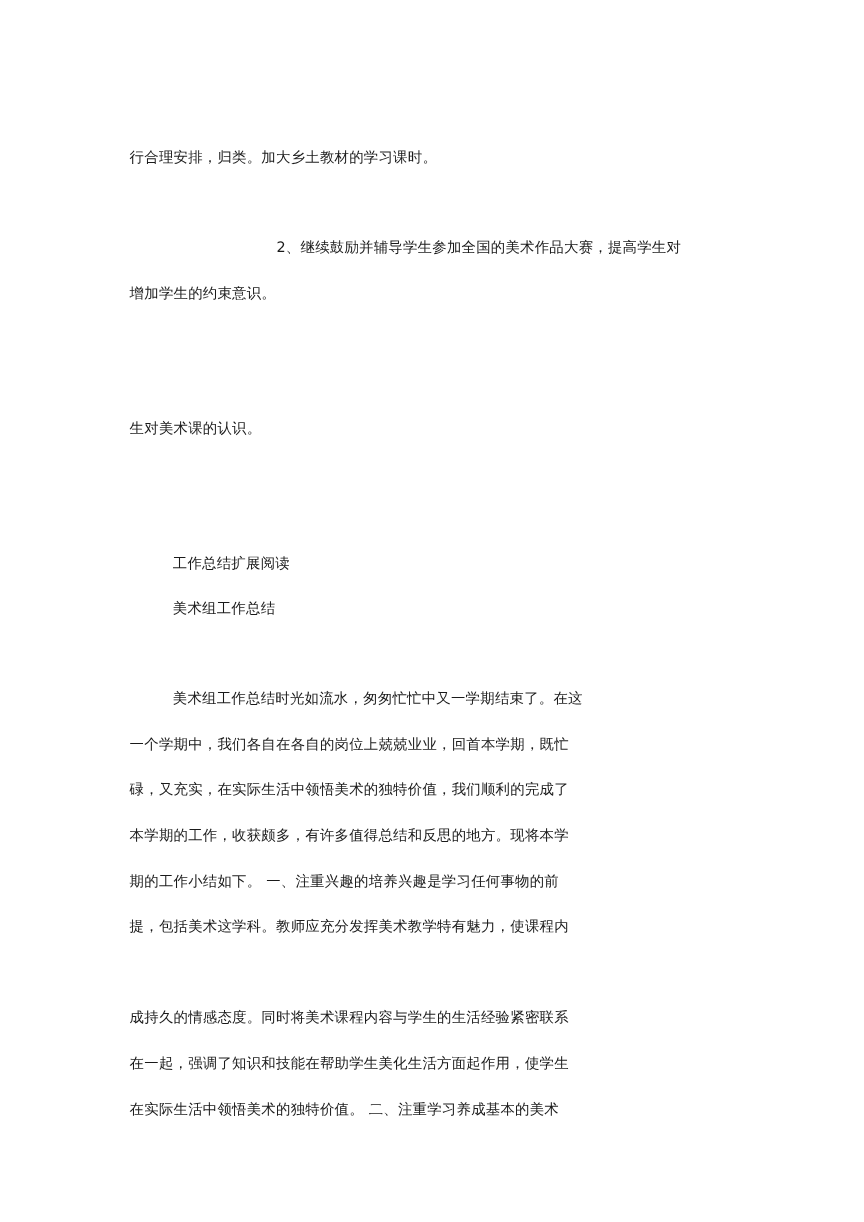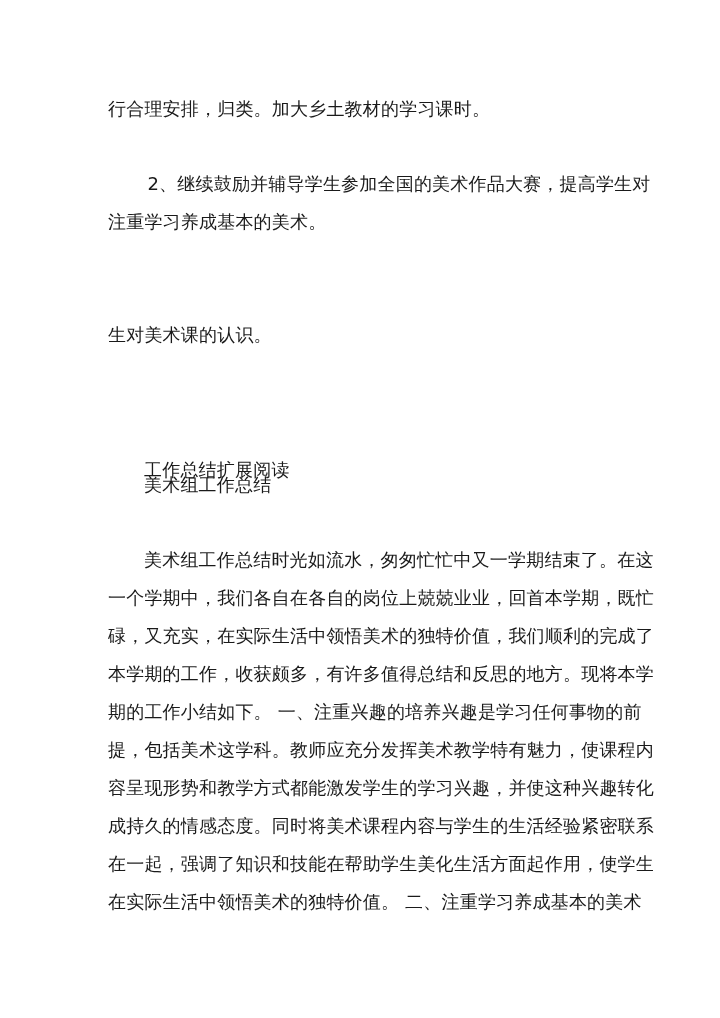--- a/index.html
+++ b/index.html
@@ -20,46 +20,46 @@
       left: 0;
       top: 0;
       width: 720px;
       height: 1018px;
       background: #ffffff;
     }
     .line {
       position: absolute;
       left: 108px;
       width: 510px;
-      font-size: 18px;
+      font-size: 12px;
       line-height: 24px;
       white-space: nowrap;
       letter-spacing: 0.2px;
+      margin-top: 22px;
     }
     .indent { left: 144px; }
   </style>
 </head>
 <body>
 
 <div class="page">
 
   <div class="line" style="top:97px;">行合理安排，归类。加大乡土教材的学习课时。</div>
 
   <div class="line indent" style="top:172px;text-align:center;">2、继续鼓励并辅导学生参加全国的美术作品大赛，提高学生对</div>
-  <div class="line" style="top:210px;">注重学习养成基本的美术。</div>
+  <div class="line" style="top:210px;">增加学生的约束意识。</div>
 
   <div class="line" style="top:323px;">生对美术课的认识。</div>
 
-  <div class="line indent" style="top:458px;">工作总结扩展阅读</div>
+  <div class="line indent" style="top:435px;">工作总结扩展阅读</div>
   <div class="line indent" style="top:473px;">美术组工作总结</div>
 
   <div class="line indent" style="top:548px;">美术组工作总结时光如流水，匆匆忙忙中又一学期结束了。在这</div>
   <div class="line" style="top:586px;">一个学期中，我们各自在各自的岗位上兢兢业业，回首本学期，既忙</div>
   <div class="line" style="top:624px;">碌，又充实，在实际生活中领悟美术的独特价值，我们顺利的完成了</div>
   <div class="line" style="top:662px;">本学期的工作，收获颇多，有许多值得总结和反思的地方。现将本学</div>
   <div class="line" style="top:700px;">期的工作小结如下。  一、注重兴趣的培养兴趣是学习任何事物的前</div>
   <div class="line" style="top:738px;">提，包括美术这学科。教师应充分发挥美术教学特有魅力，使课程内</div>
-  <div class="line" style="top:776px;">容呈现形势和教学方式都能激发学生的学习兴趣，并使这种兴趣转化</div>
   <div class="line" style="top:814px;">成持久的情感态度。同时将美术课程内容与学生的生活经验紧密联系</div>
   <div class="line" style="top:852px;">在一起，强调了知识和技能在帮助学生美化生活方面起作用，使学生</div>
   <div class="line" style="top:890px;">在实际生活中领悟美术的独特价值。  二、注重学习养成基本的美术</div>
 
 </div>
 
 </body></html>

